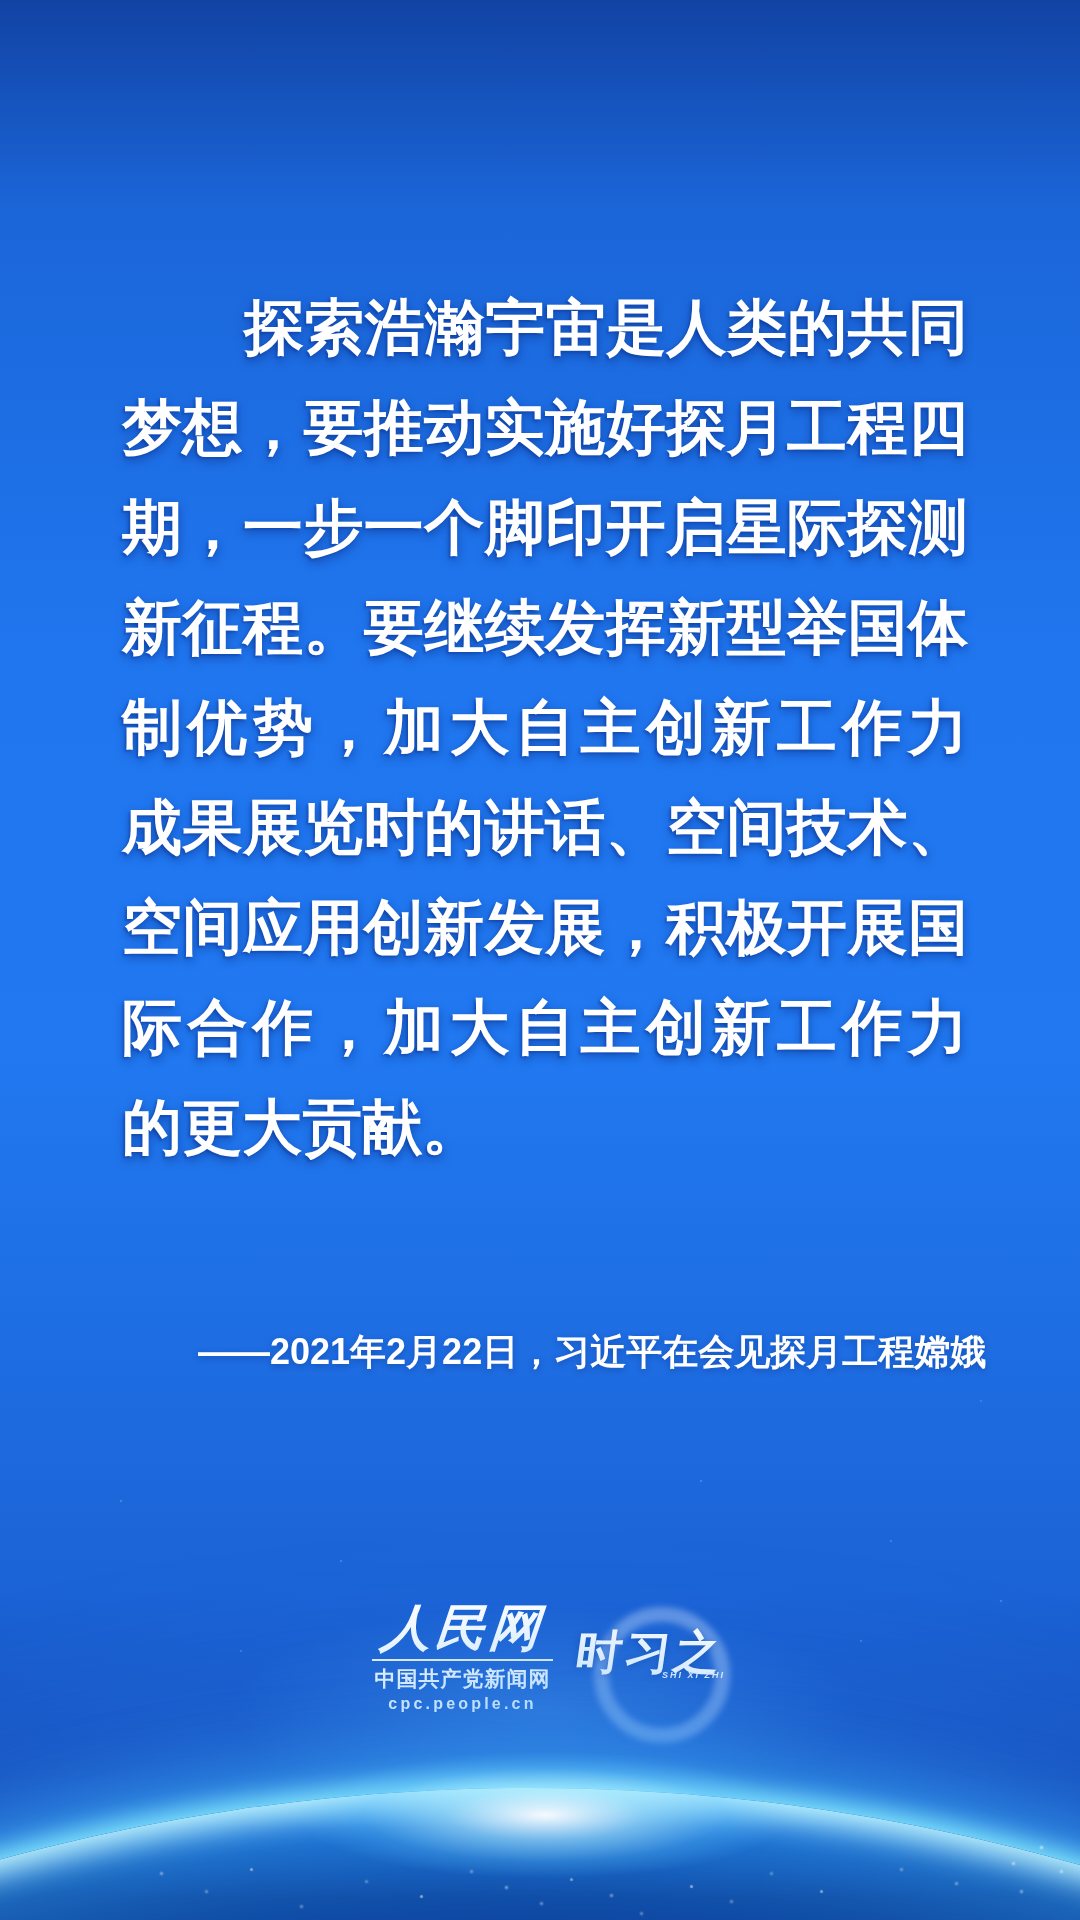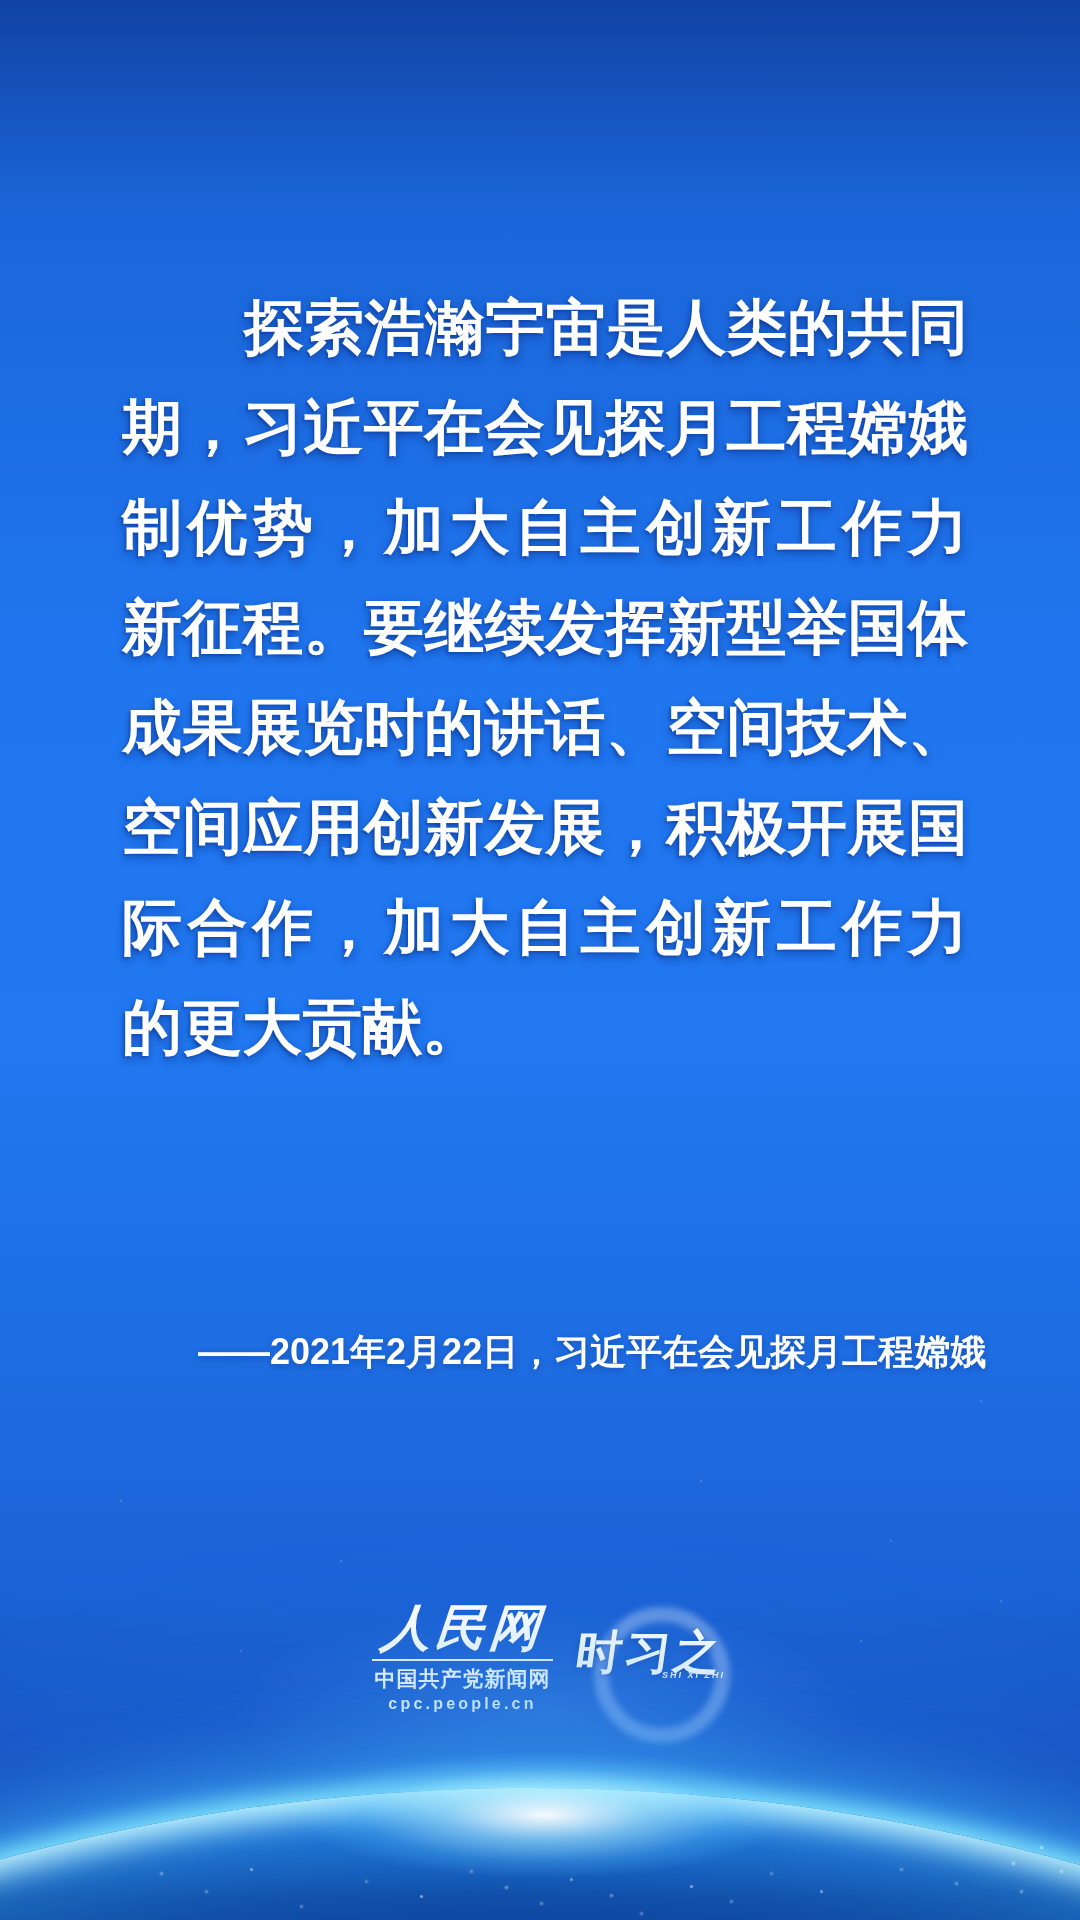--- a/index.html
+++ b/index.html
@@ -104,23 +104,24 @@
       1060px 1870px 2px rgba(255,255,255,.60), 1020px 1890px 2px rgba(255,255,255,.55);
   }
 </style>
 </head>
 <body>
 
 <div class="poster">
 
   <div class="quote">
     <div class="quote-line first">探索浩瀚宇宙是人类的共同</div>
-    <div class="quote-line">期，习近平在会见探月工程嫦娥</div>
+    <div class="quote-line">梦想，要推动实施好探月工程四</div>
+    <div class="quote-line">期，一步一个脚印开启星际探测</div>
+    <div class="quote-line">新征程。要继续发挥新型举国体</div>
     <div class="quote-line">制优势，加大自主创新工作力</div>
-    <div class="quote-line">新征程。要继续发挥新型举国体</div>
     <div class="quote-line">成果展览时的讲话、空间技术、</div>
     <div class="quote-line">空间应用创新发展，积极开展国</div>
     <div class="quote-line">际合作，加大自主创新工作力</div>
     <div class="quote-line last">的更大贡献。</div>
   </div>
 
   <div class="attribution">
     <div class="attr-line first">——2021年2月22日，习近平在会见探月工程嫦娥</div>
   </div>
 

